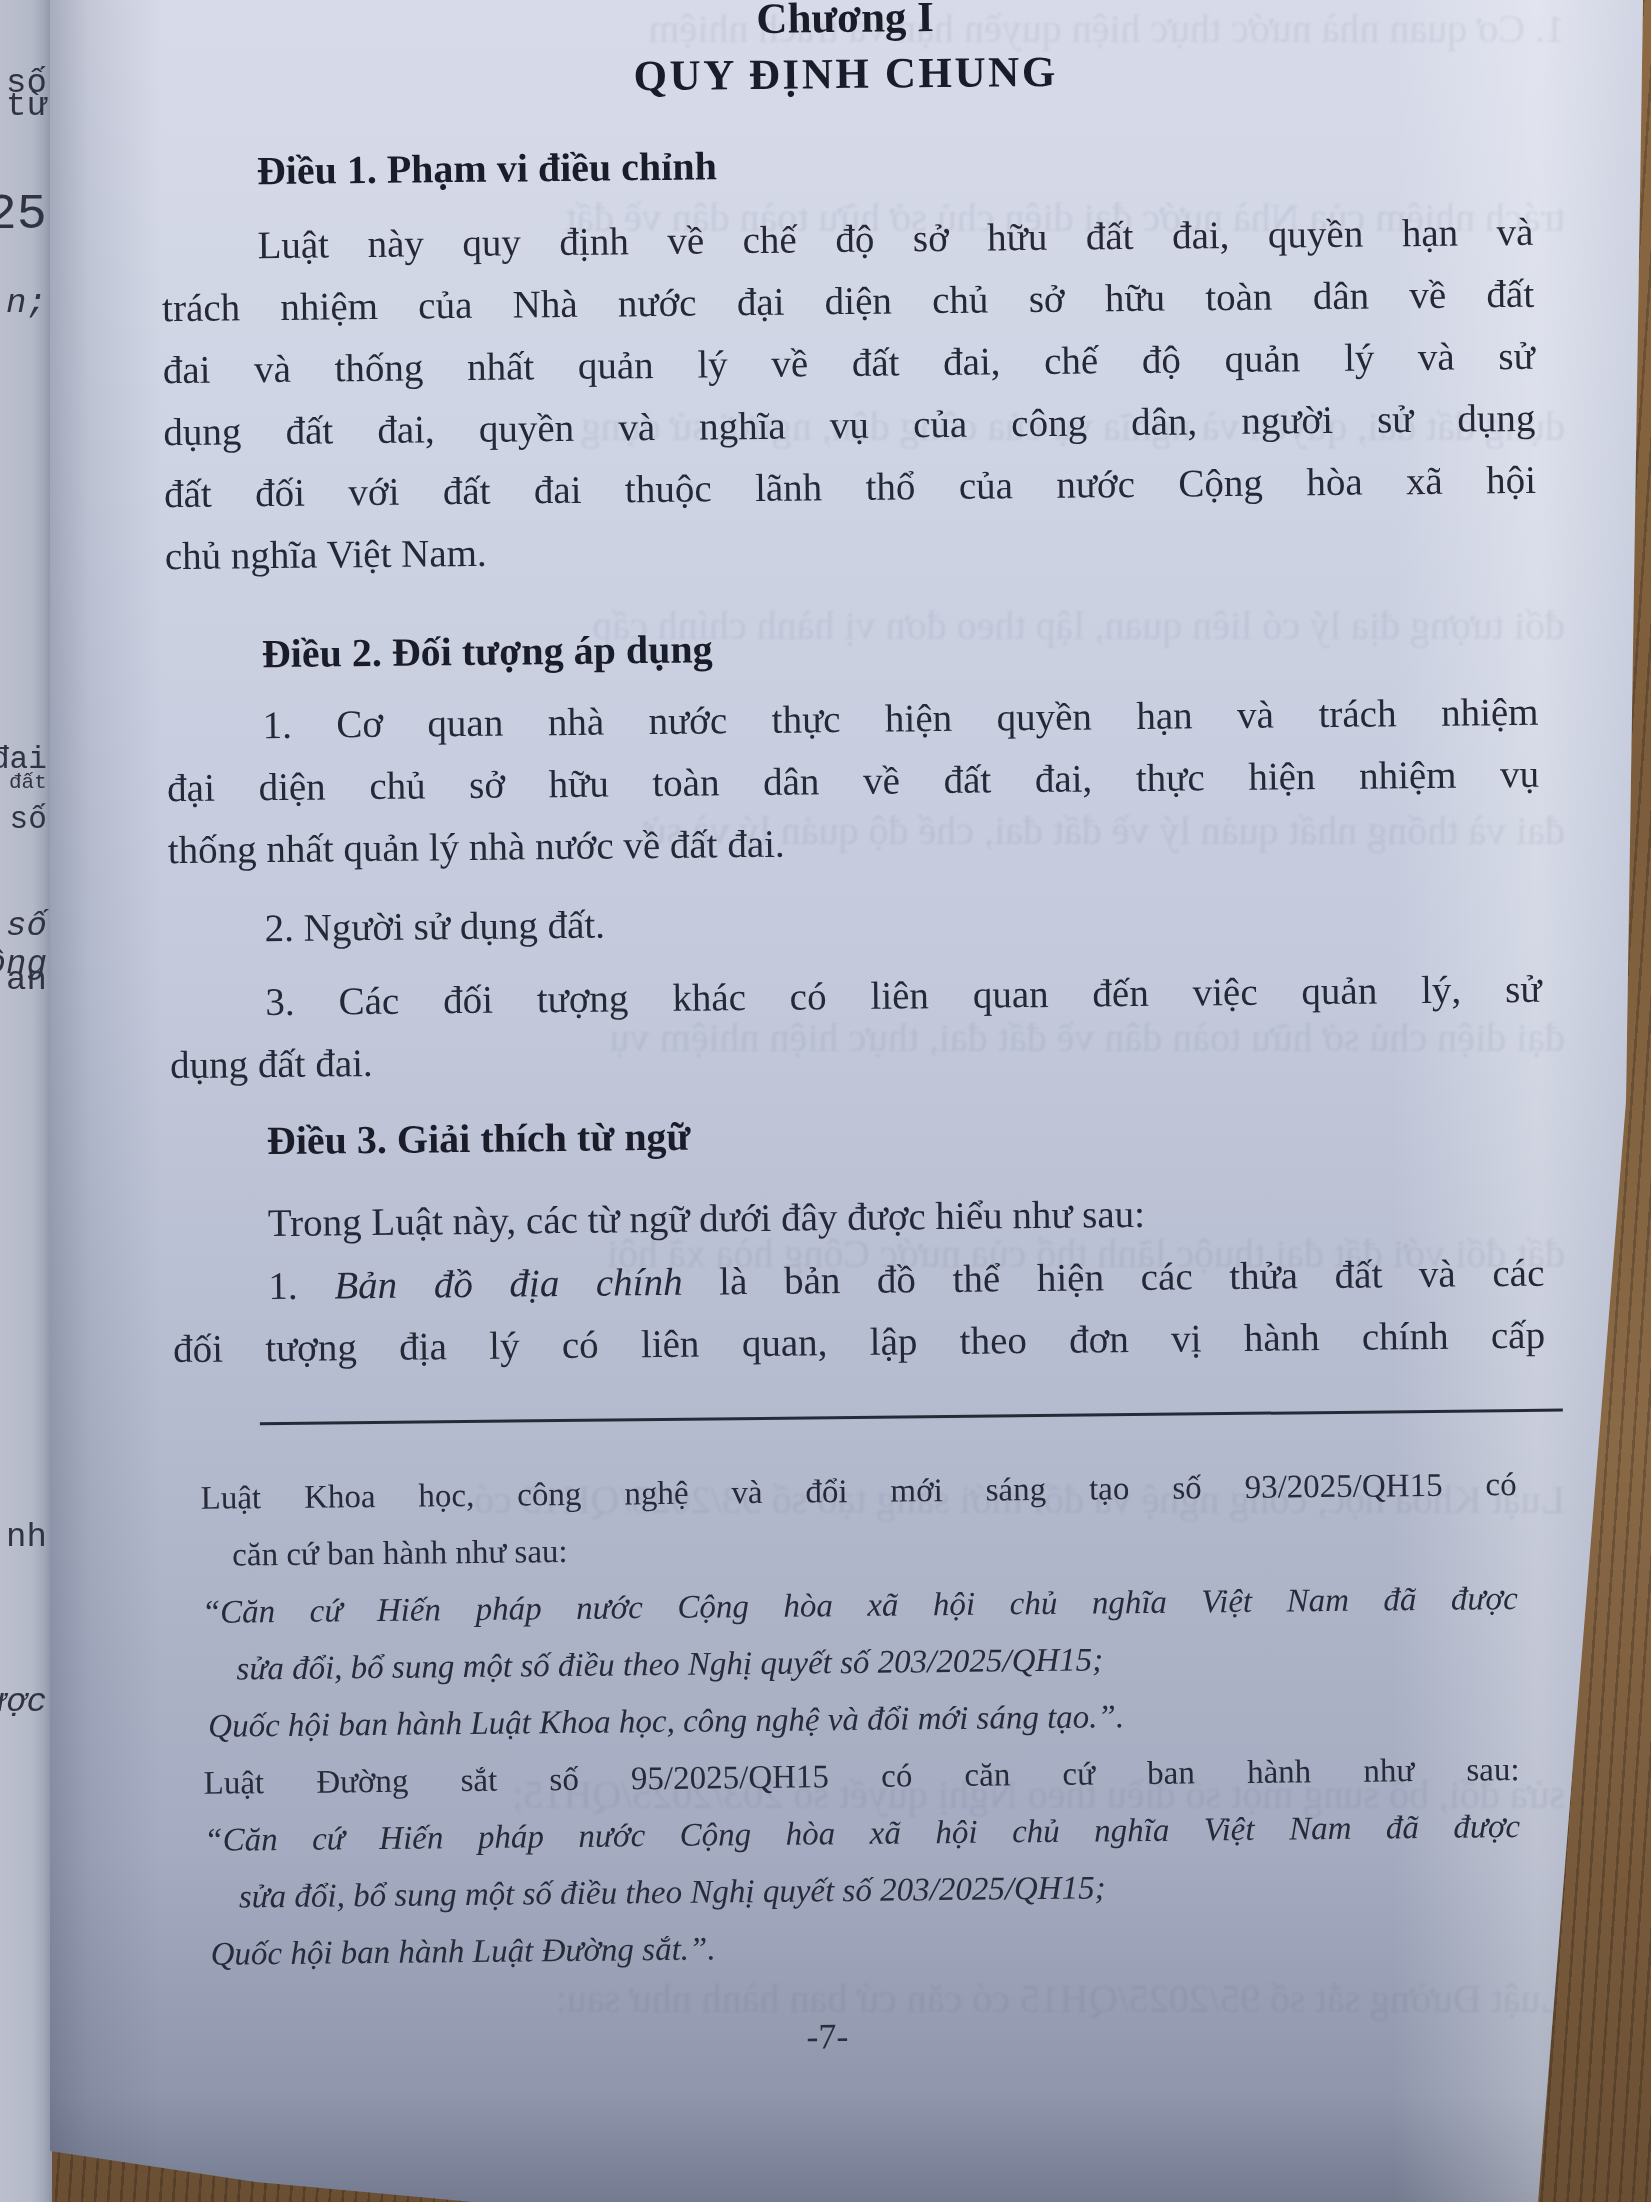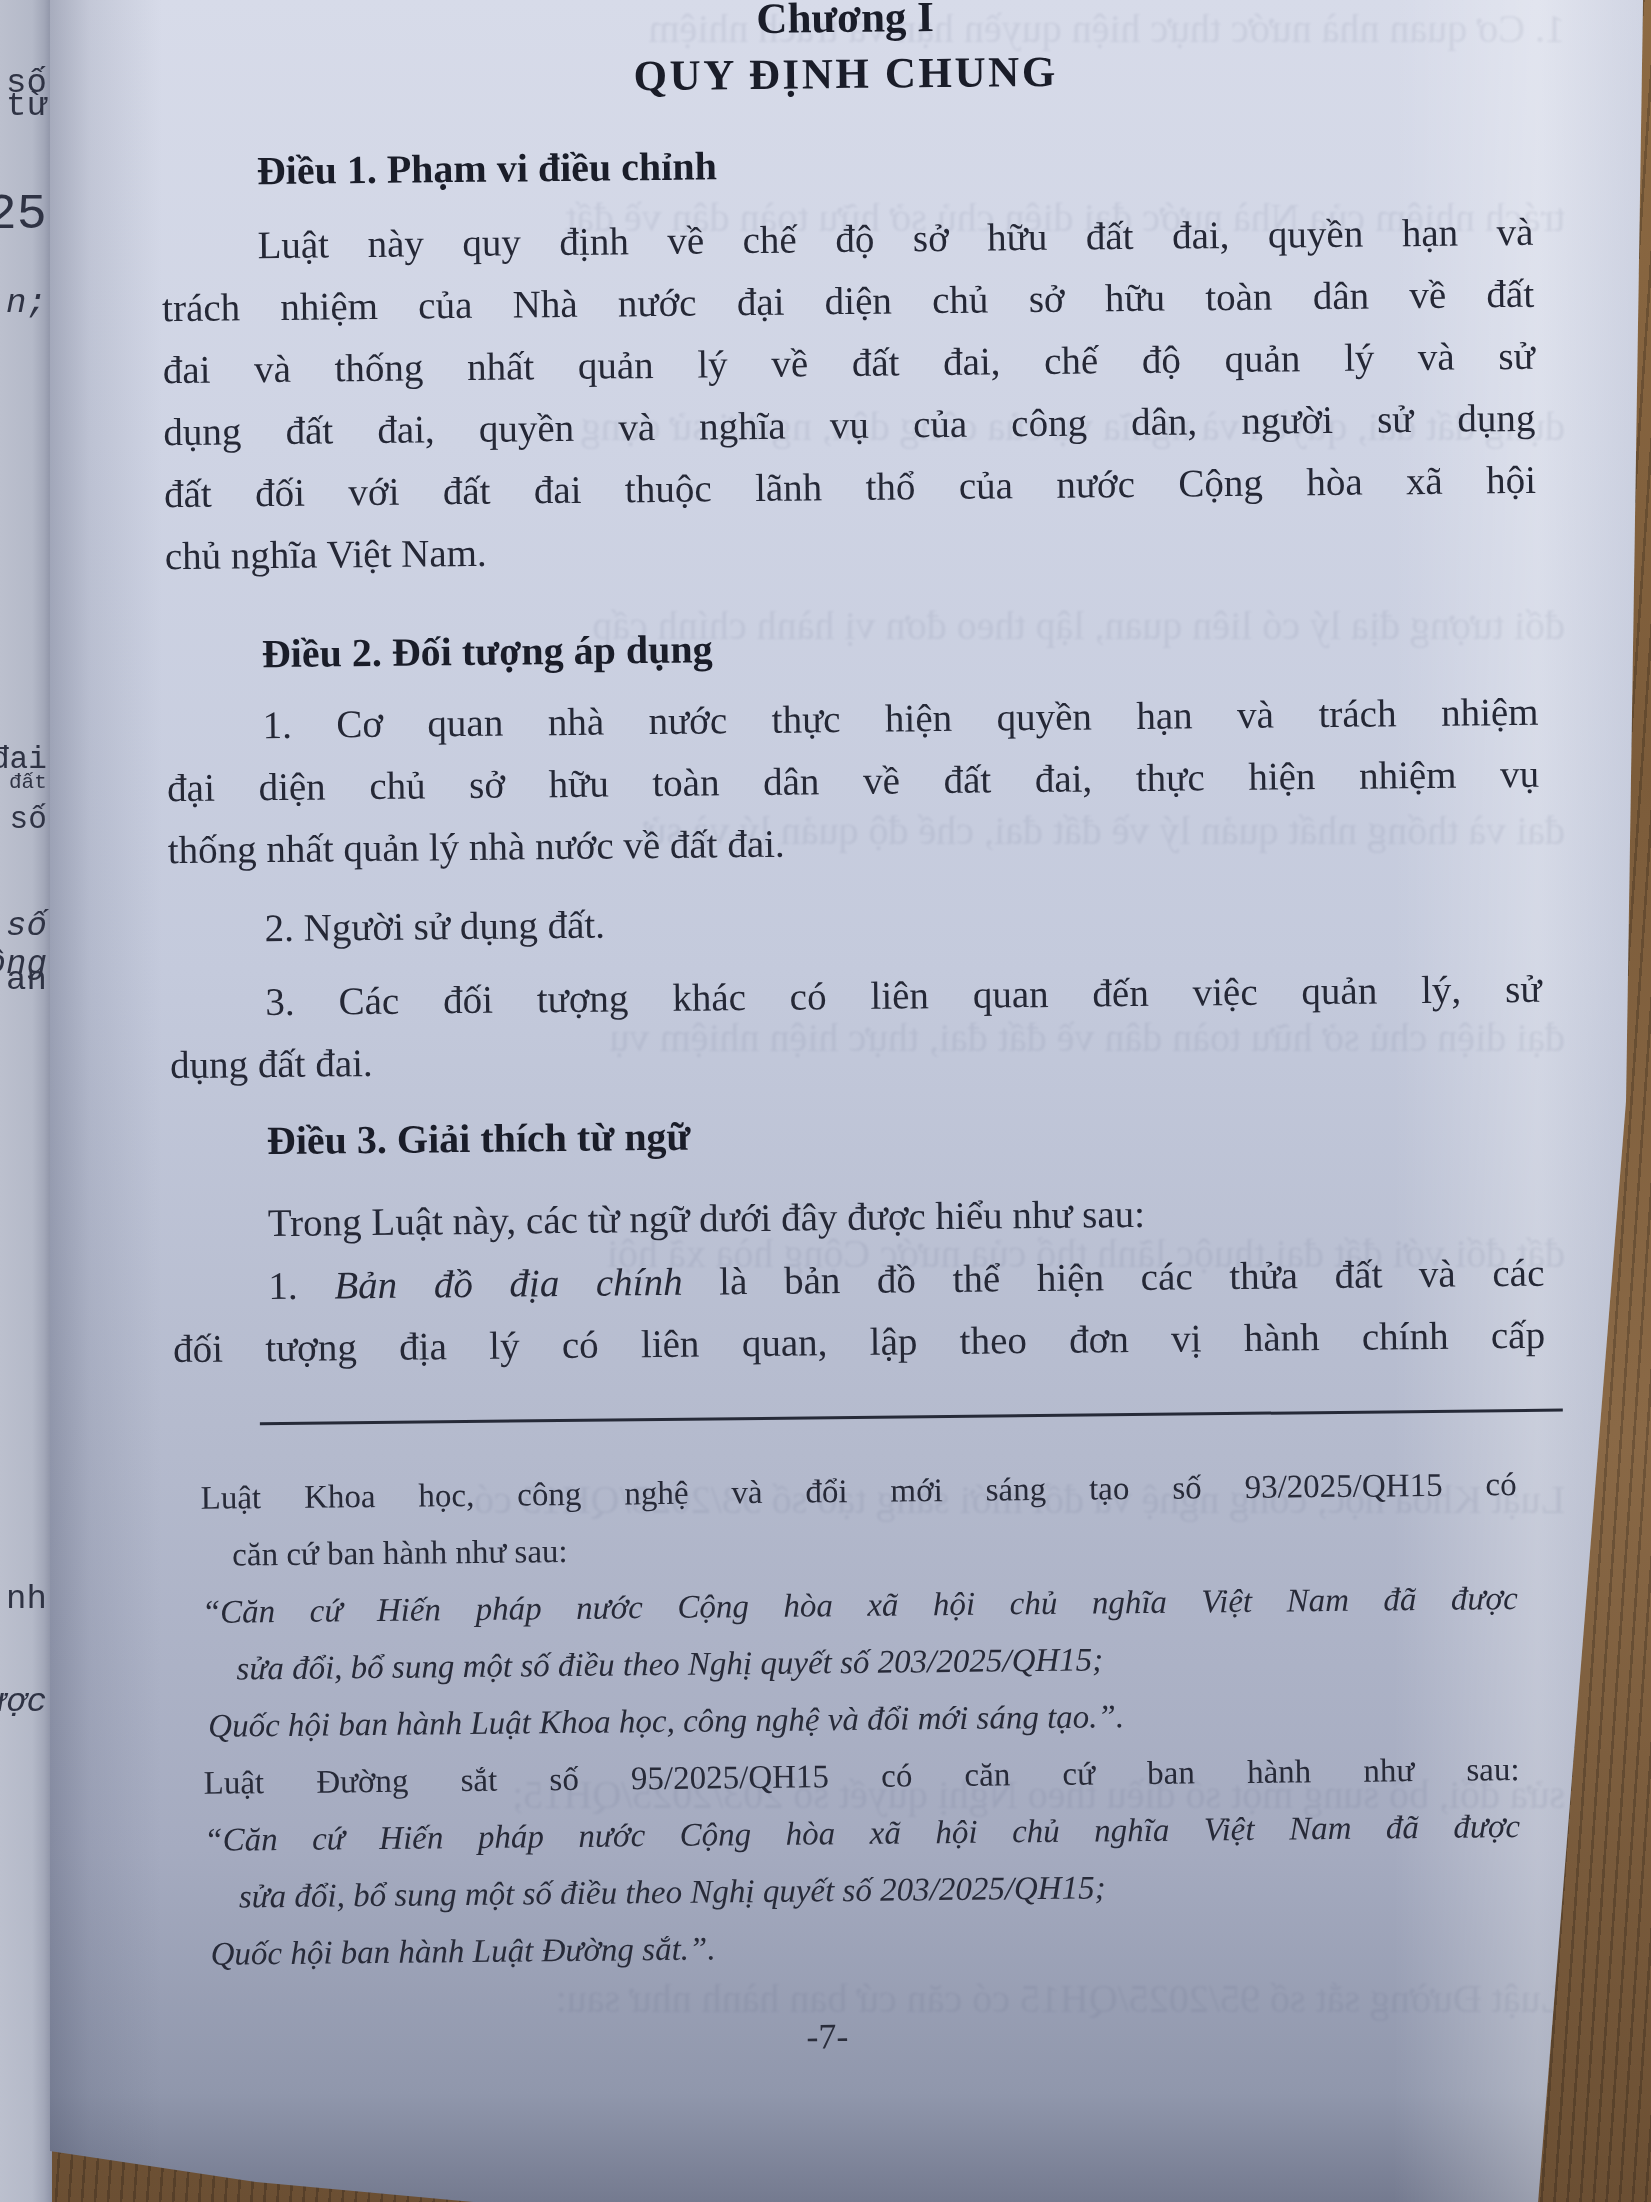--- a/index.html
+++ b/index.html
@@ -13,21 +13,21 @@
       linear-gradient(180deg,#8d6a43 0%,#7c5c3a 35%,#8a6946 65%,#6b4f33 100%);}
 
   
   .prev-strip{position:absolute;left:0;top:0;width:52px;height:2203px;overflow:hidden;
     background:linear-gradient(90deg,#bcc0ce 0%,#b4b9c8 62%,#a2a7b8 85%,#8d92a5 100%);font-family:Liberation Mono, monospace;}
   .frag{position:absolute;right:5.2px;white-space:nowrap;font-size:34px;color:#2f3344;}
   .frag.it{font-style:italic;}
   .f1{top:64px}.f2{top:87px}.f3{top:186px;font-size:50px}.f4{top:284px}
   .f5{top:742px;font-size:31px}.f6{top:771px;font-size:21px}.f7{top:802px;font-size:31px}
   .f8{top:907px}.f9{top:945px}.f10{top:961px}
-  .f11{top:1580px}.f12{top:1683px}
+  .f11{top:1518px}.f12{top:1683px}
 
   
   .page{position:absolute;left:50px;top:0;width:1599px;height:2203px;
     clip-path:polygon(0px 0px,1593px 0px,1576px 1101px,1488px 2203px,
                       434px 2203px,206px 2182px,0px 2151px);
     background:
       linear-gradient(90deg, rgba(58,64,88,.30) 0px, rgba(58,64,88,.12) 40px, rgba(58,64,88,0) 112px),
       linear-gradient(90deg, rgba(255,255,255,0) 84%, rgba(255,255,255,.28) 93%, rgba(185,190,206,.25) 100%),
       linear-gradient(180deg,#d7dbe9 0%,#cfd4e4 20%,#c4cadc 44%,#b4bacd 66%,#a5abc0 84%,#9097ac 95%,#747a8f 100%);}
 

